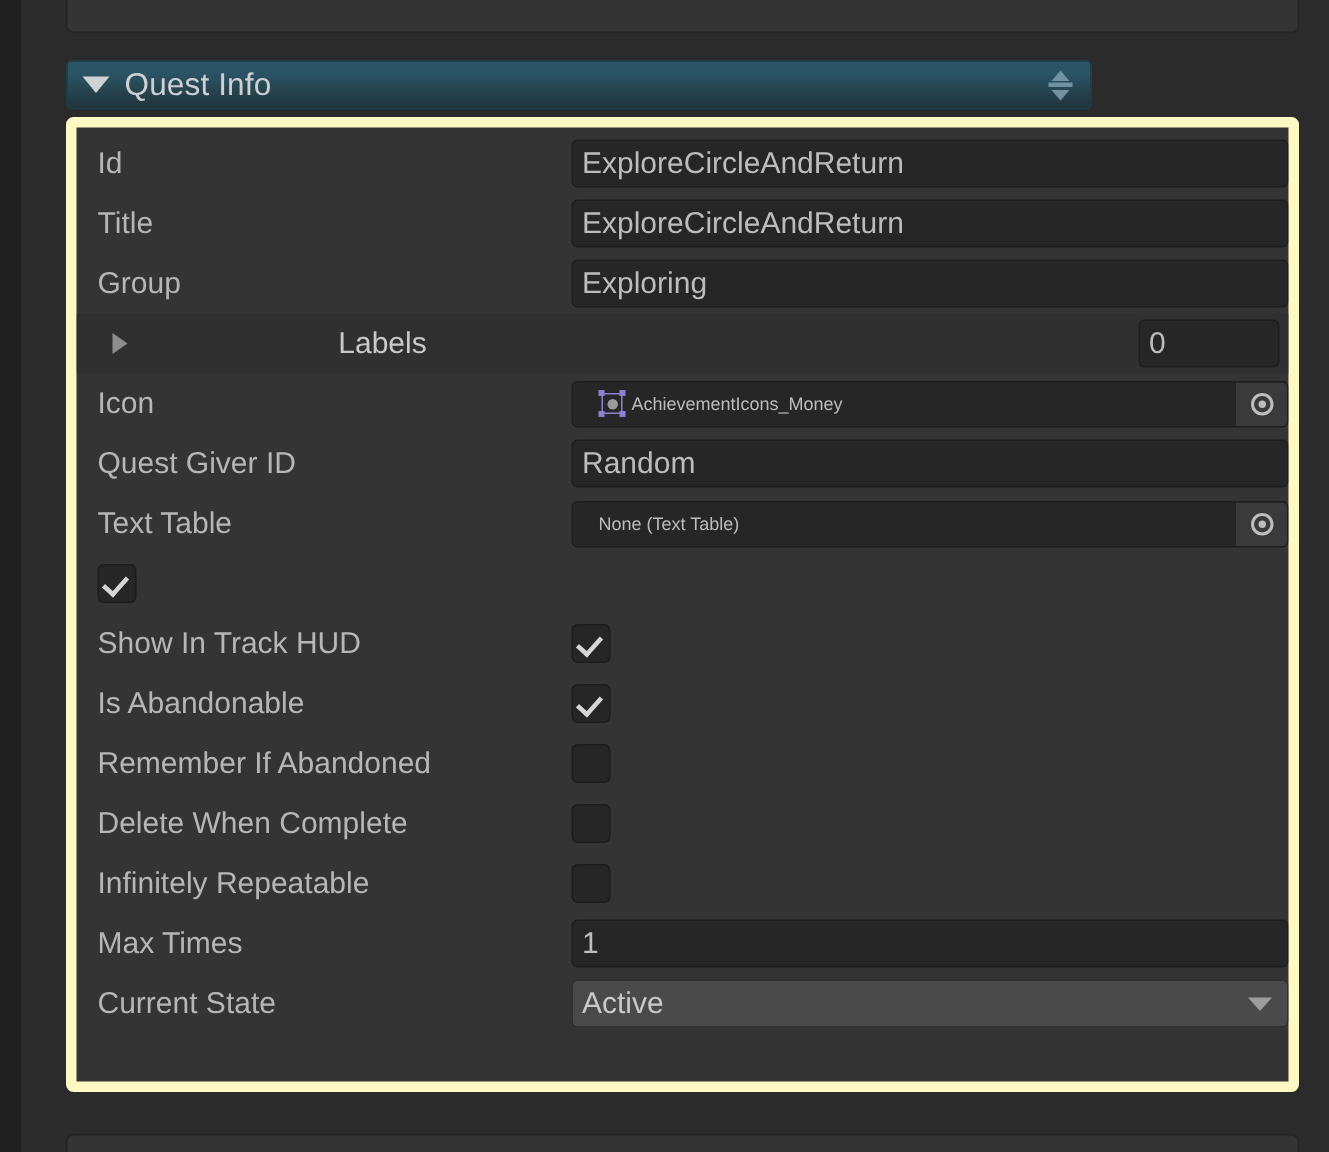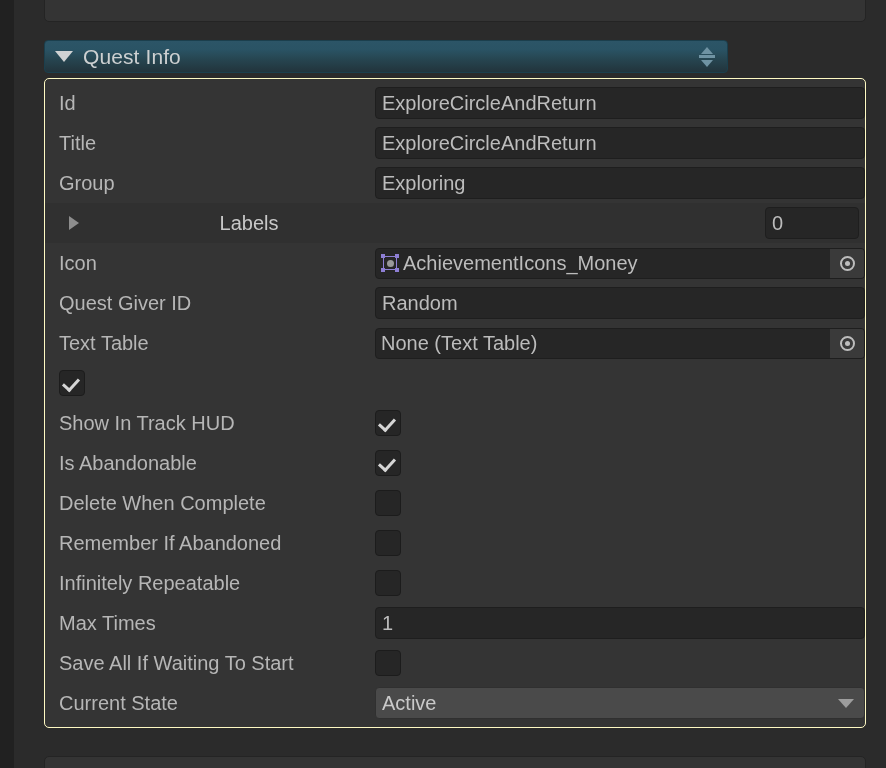--- a/index.html
+++ b/index.html
@@ -93,21 +93,21 @@
     width: 16px; height: 3px;
     background: #6f93a3;
   }
 
   
   .body-panel {
     position: absolute;
     left: 44px; top: 78px;
     width: 822px; height: 650px;
     background: #343434;
-    border: 1px solid #fef9c3;
+    border: 7px solid #fef9c3;
     border-radius: 5px;
     box-sizing: border-box;
     padding-top: 4px;
     overflow: hidden;
   }
 
   .row {
     position: relative;
     height: 40px;
     display: flex;
@@ -165,22 +165,22 @@
     box-sizing: border-box;
     display: flex;
     align-items: center;
     overflow: hidden;
   }
   .objfield .objtext {
     flex: 1 1 auto;
     display: flex;
     align-items: center;
     color: #bcbcbc;
-    font-size: 20px;
-    padding-left: 5px;
+    font-size: 12px;
+    padding-left: 17px;
     white-space: nowrap;
     overflow: hidden;
   }
   .picker {
     width: 34px; height: 29px;
     flex: 0 0 auto;
     background: #3a3a3a;
     display: flex;
     align-items: center;
     justify-content: center;
@@ -381,43 +381,39 @@
       <span class="lbl">Show In Track HUD</span>
       <span class="cbox on"></span>
     </div>
 
     <div class="row">
       <span class="lbl">Is Abandonable</span>
       <span class="cbox on"></span>
     </div>
 
     <div class="row">
+      <span class="lbl">Remember If Abandoned</span>
+      <span class="cbox"></span>
+    </div>
+
+    <div class="row">
       <span class="lbl">Delete When Complete</span>
       <span class="cbox"></span>
     </div>
 
     <div class="row">
-      <span class="lbl">Remember If Abandoned</span>
-      <span class="cbox"></span>
-    </div>
-
-    <div class="row">
       <span class="lbl">Infinitely Repeatable</span>
       <span class="cbox"></span>
     </div>
 
     <div class="row">
       <span class="lbl">Max Times</span>
       <span class="tf wide">1</span>
     </div>
 
-    <div class="row">
-      <span class="lbl">Save All If Waiting To Start</span>
-      <span class="cbox"></span>
-    </div>
 
     <div class="row">
       <span class="lbl">Current State</span>
       <span class="dropdown">
         <span class="dval">Active</span>
         <span class="darrow"></span>
       </span>
     </div>
 
   </div>

